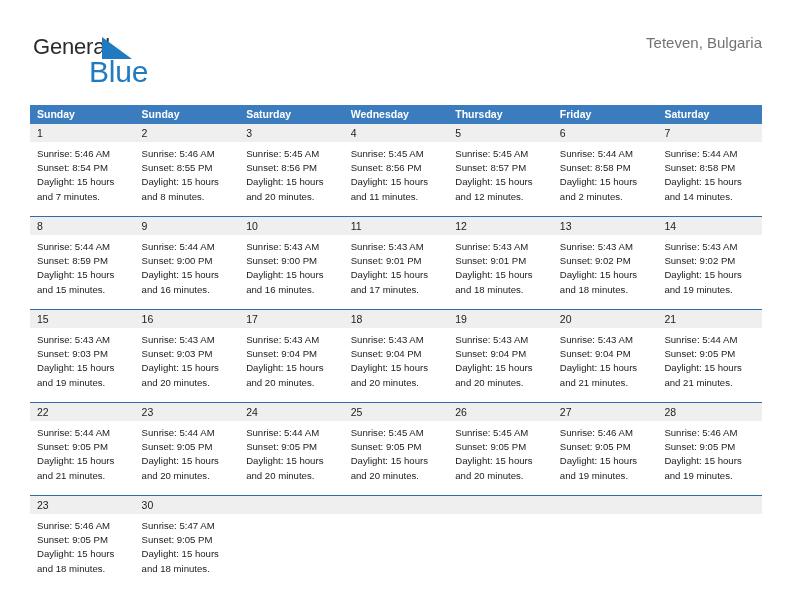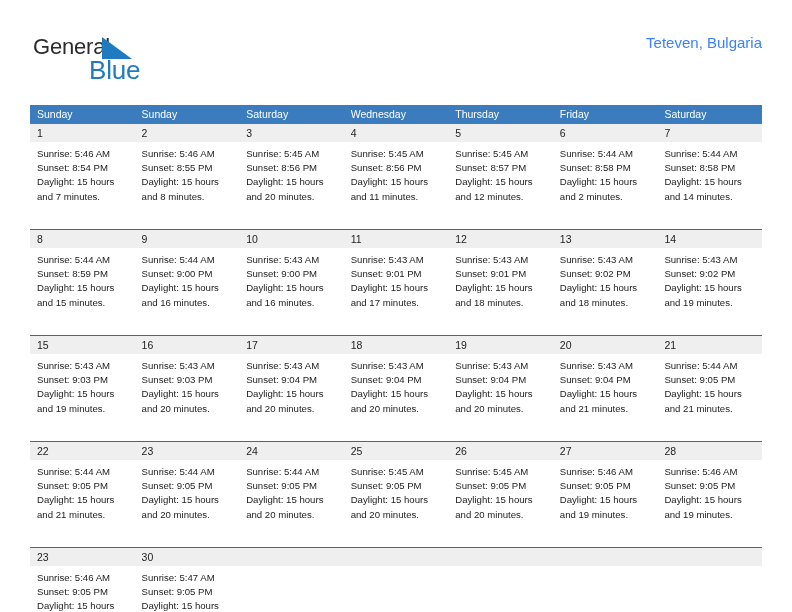--- a/index.html
+++ b/index.html
@@ -42,21 +42,21 @@
     top: 8px;
     font-size: 22px;
     color: #2b2b2b;
     letter-spacing: -0.2px;
     line-height: 1;
   }
   .brand-blue {
     position: absolute;
     left: 59px;
     top: 29px;
-    font-size: 26px;
+    font-size: 30px;
     color: #1f7ac0;
     letter-spacing: -0.2px;
     line-height: 1;
   }
   .brand-mark {
     position: absolute;
     left: 72px;
     top: 9px;
     width: 30px;
     height: 22px;
@@ -70,41 +70,41 @@
   }
   .cal-title {
     font-size: 27px;
     color: #2b2b2b;
     line-height: 1.15;
     white-space: nowrap;
   }
   .cal-subtitle {
     margin-top: 6px;
     font-size: 15px;
-    color: #3b82f6;
+    color: #737373;
     line-height: 1.15;
     white-space: nowrap;
   }
 
   
   .calendar {
     position: absolute;
     left: 30px;
     top: 105px;
     width: 732px;
     border-collapse: collapse;
     table-layout: fixed;
   }
   .calendar col { width: 104.57px; }
 
   .calendar thead th {
     background: #3a7cbe;
     color: #ffffff;
     font-size: 10.5px;
-    font-weight: normal;
+    font-weight: bold;
     text-align: left;
     padding: 4px 0 4px 7px;
     height: 11px;
     line-height: 11px;
   }
 
   .week-row > td {
     vertical-align: top;
     padding: 0;
     border-top: 1.3px solid #2f6ca8;
@@ -118,21 +118,21 @@
     font-size: 10.5px;
     color: #1c1c1c;
     padding: 3px 0 3px 7px;
     height: 12px;
     line-height: 12px;
   }
   .daynum.empty {
     color: transparent;
   }
   .cell-body {
-    padding: 5px 6px 22px 7px;
+    padding: 5px 6px 9px 7px;
     min-height: 60px;
   }
   .cell-line {
     font-size: 9.6px;
     color: #1c1c1c;
     line-height: 14.2px;
     white-space: nowrap;
   }
   .cell-body.empty .cell-line { visibility: hidden; }
 </style>

